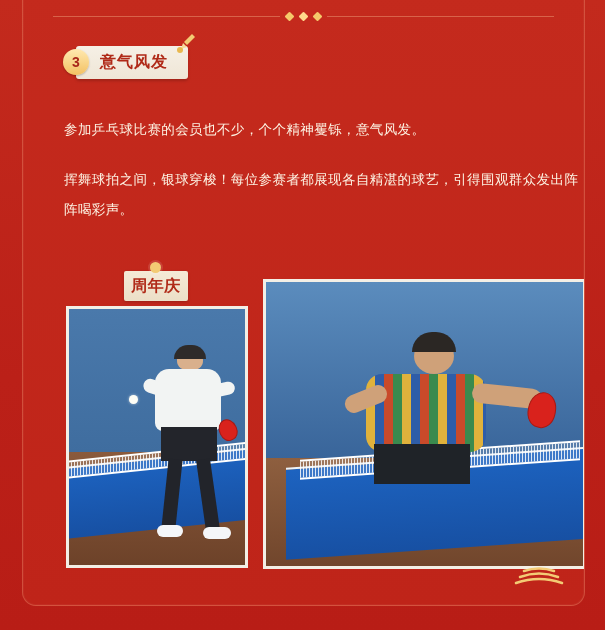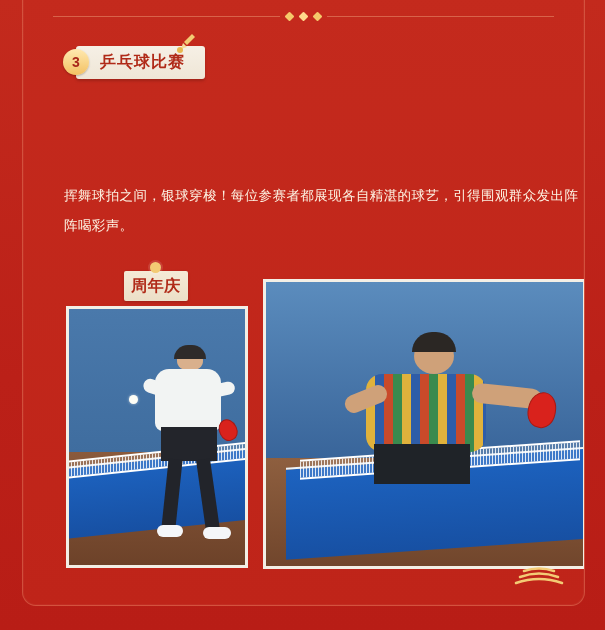--- a/index.html
+++ b/index.html
@@ -118,21 +118,21 @@
   .para {
     position: absolute;
     left: 41px;
     width: 524px;
     color: #fdf3e3;
     font-size: 13.5px;
     line-height: 30px;
     letter-spacing: 0.4px;
   }
   .para.p1 { top: 128px; }
-  .para.p2 { top: 194px; }
+  .para.p2 { top: 178px; }
 
   
   .photo-left {
     position: absolute;
     left: 43px;
     top: 319px;
     width: 182px;
     height: 262px;
     border: 3px solid #f3efe6;
     box-sizing: border-box;
@@ -239,30 +239,31 @@
         <span class="dia"></span>
         <span class="dia mid"></span>
         <span class="dia"></span>
       </div>
       <div class="line right"></div>
     </div>
 
     <div class="heading">
       <div class="badge-num">3</div>
       <div class="heading-plate">
-        <span class="heading-text">乒乓球比赛</span>
+        <span class="heading-text">意气风发</span>
       </div>
     </div>
 
     <svg class="shuttle" viewBox="0 0 26 26">
       <path d="M21 3 L13 11 L16 14 L24 6 Z" fill="#f3cb74"></path>
       <path d="M12 12 L10 18 L16 16 Z" fill="#f7dc9a"></path>
       <circle cx="9" cy="19" r="3" fill="#e8b84f"></circle>
     </svg>
 
+    <div class="para p1">参加乒乓球比赛的会员也不少，个个精神矍铄，意气风发。</div>
     <div class="para p2">挥舞球拍之间，银球穿梭！每位参赛者都展现各自精湛的球艺，引得围观群众发出阵阵喝彩声。</div>
 
     <div class="tag-dot"></div>
     <div class="tag">
       <span class="tag-text">周年庆</span>
     </div>
 
     <div class="photo-left">
       <div class="photo-inner">
         <div class="wall"></div>

